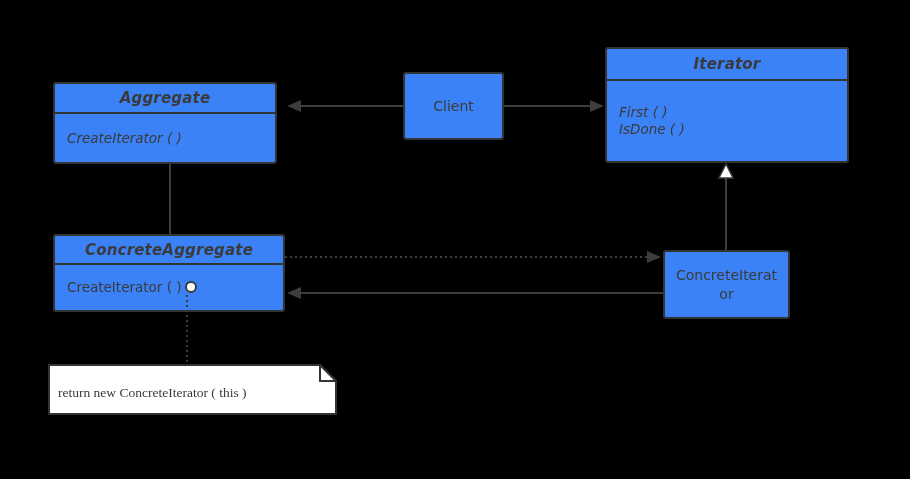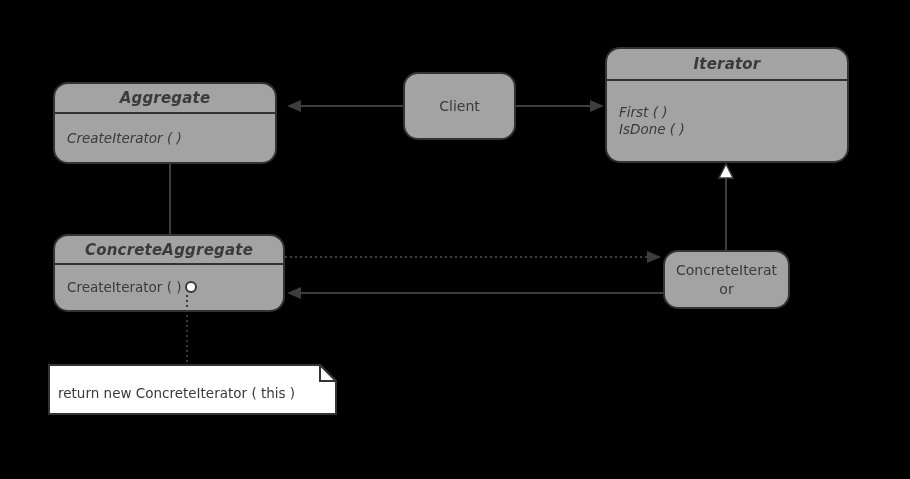--- a/index.html
+++ b/index.html
@@ -5,22 +5,22 @@
   html,body{margin:0;padding:0;background:#000;}
   .stage{
     position:relative;width:910px;height:479px;background:#000;overflow:hidden;
     font-family:"DejaVu Sans","Liberation Sans",sans-serif;color:#3a3a3a;
   }
   .layer{position:absolute;left:0;top:0;width:910px;height:479px;}
   .connectors{z-index:1;}
   .toplines{z-index:3;pointer-events:none;}
 
   .uml-box{
-    position:absolute;z-index:2;background:#a3a3a3;border:2px solid #333;
-    border-radius:15px;box-sizing:border-box;
+    position:absolute;z-index:2;background:#3b82f6;border:2px solid #333;
+    border-radius:3px;box-sizing:border-box;
   }
   .uml-title{
     display:flex;align-items:center;justify-content:center;
     border-bottom:2px solid #333;font-weight:bold;font-size:15px;
     letter-spacing:.2px;
   }
   .abstract-name{font-style:italic;}
   .uml-body{box-sizing:border-box;padding-left:12px;display:flex;flex-direction:column;justify-content:center;}
   .method{font-size:13.5px;line-height:17px;white-space:nowrap;}
   .it{font-style:italic;}
@@ -29,21 +29,21 @@
     display:flex;align-items:center;justify-content:center;text-align:center;
     font-size:14px;line-height:19px;
   }
   #box-concreteiterator{word-break:break-all;padding:0 8px;}
 
   .anchor-circle{
     display:inline-block;width:8px;height:8px;border:2px solid #3a3a3a;
     border-radius:50%;background:#fff;margin-left:4px;vertical-align:-1px;
   }
 
-  .note{position:absolute;z-index:2;width:289px;height:58px;}
+  .note{position:absolute;z-index:2;width:289px;height:58px;font-family:Liberation Serif, serif;}
   .note-text{
     position:absolute;left:10px;top:0;right:20px;bottom:0;
     display:flex;align-items:center;font-size:13.5px;white-space:nowrap;
   }
 </style>
 </head>
 <body>
 
 <div class="stage">
 
@@ -88,32 +88,32 @@
   </div>
 
   <div class="uml-box" id="box-iterator" style="left:605px;top:47px;width:244px;height:116px;">
     <div class="uml-title abstract-name" style="height:30px;">Iterator</div>
     <div class="uml-body" style="height:80px;">
       <div class="method it">First ( )</div>
       <div class="method it">IsDone ( )</div>
     </div>
   </div>
 
-  <div class="uml-box simple-box" id="box-client" style="left:403px;top:72px;width:113px;height:68px;">
+  <div class="uml-box simple-box" id="box-client" style="left:403px;top:72px;width:101px;height:68px;">
     <span>Client</span>
   </div>
 
   <div class="uml-box" id="box-concreteaggregate" style="left:53px;top:234px;width:232px;height:78px;">
     <div class="uml-title" style="height:27px;font-style:italic;">ConcreteAggregate</div>
     <div class="uml-body" style="height:45px;">
       <div class="method"><span>CreateIterator ( )</span><span class="anchor-circle"></span></div>
     </div>
   </div>
 
-  <div class="uml-box simple-box" id="box-concreteiterator" style="left:663px;top:250px;width:127px;height:59px;justify-content:center;">
+  <div class="uml-box simple-box" id="box-concreteiterator" style="left:663px;top:250px;width:127px;height:69px;justify-content:center;">
     <span>ConcreteIterator</span>
   </div>
 
   <div class="note" style="left:48px;top:364px;">
     <svg width="289" height="51" viewBox="0 0 289 51">
       <path d="M1 1 L272 1 L288 17 L288 50 L1 50 Z" fill="#ffffff" stroke="#333333" stroke-width="2"></path>
       <path d="M272 1 L272 17 L288 17 Z" fill="#ffffff" stroke="#333333" stroke-width="2"></path>
     </svg>
     <div class="note-text">return new ConcreteIterator ( this )</div>
   </div>

